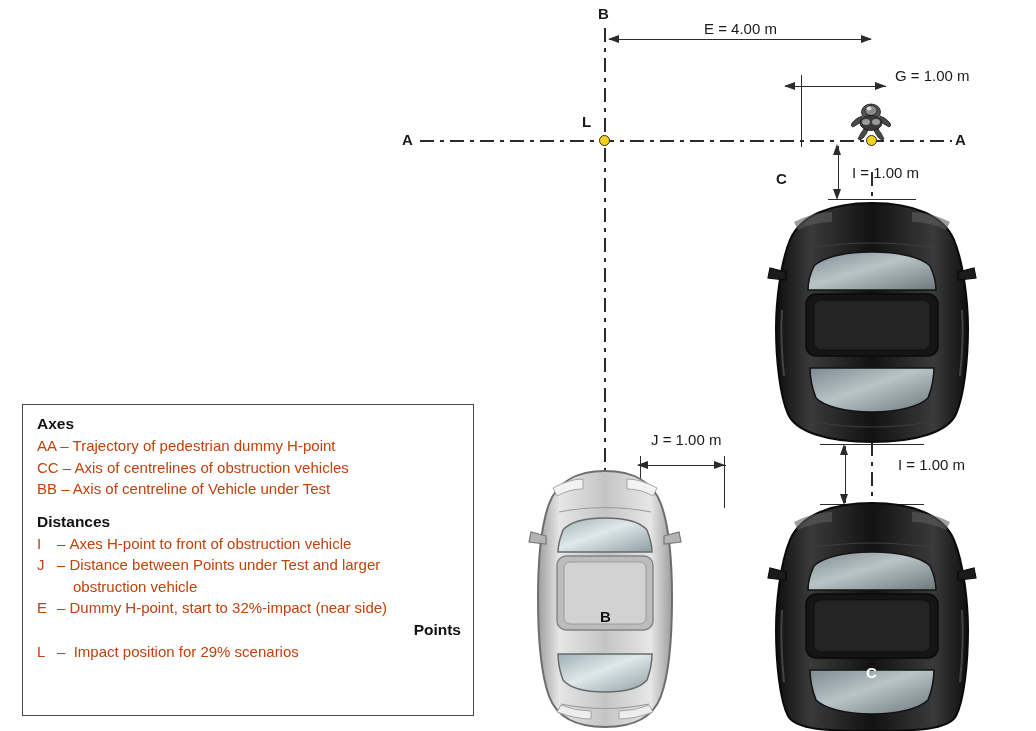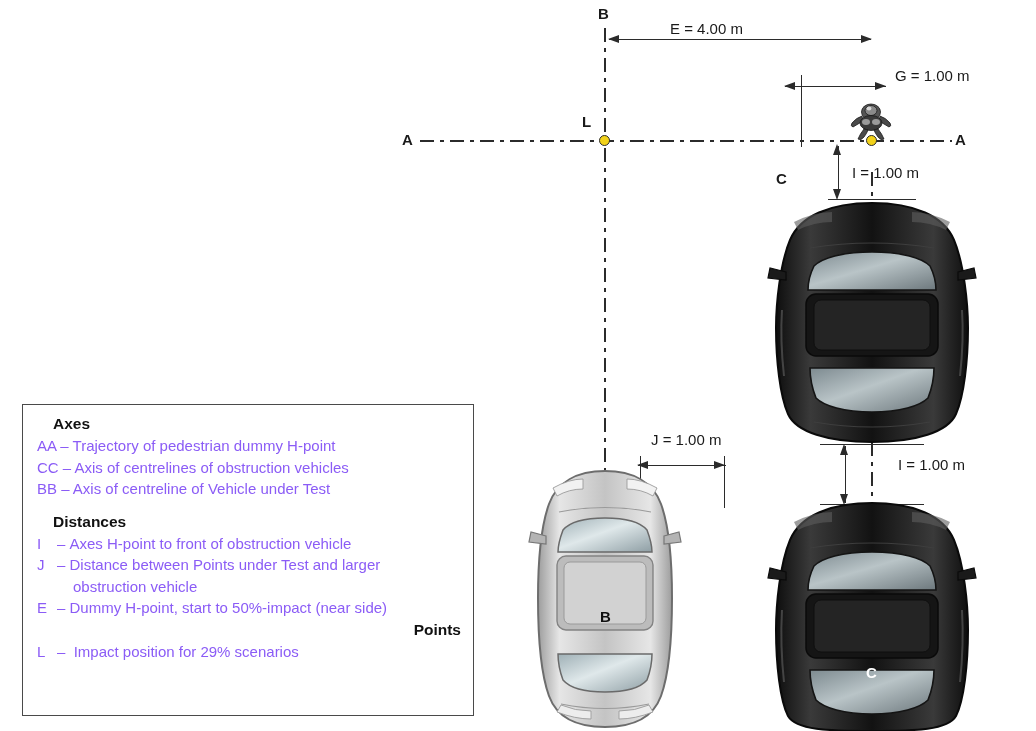--- a/index.html
+++ b/index.html
@@ -93,25 +93,25 @@
     height: 312px;
     border: 1.5px solid #4a4a4a;
     box-sizing: border-box;
     background: #ffffff;
     padding: 10px 12px 8px 14px;
   }
   #legend .h {
     font-weight: bold;
     font-size: 15.5px;
     color: #111;
-    margin: 0 0 2px 16px;
+    margin: 0 0 2px 0;
   }
   #legend .row {
     font-size: 15px;
-    color: #8b5cf6;
+    color: #c2410c;
     line-height: 21.5px;
     white-space: nowrap;
   }
   #legend .row .key {
     display: inline-block;
     min-width: 20px;
   }
   #legend .cont {
     padding-left: 36px;
     white-space: nowrap;
@@ -143,21 +143,21 @@
 
   <div class="lbl bold" style="left:598px; top:5px;">B</div>
   <div class="lbl bold" style="left:402px; top:131px;">A</div>
   <div class="lbl bold" style="left:955px; top:131px;">A</div>
   <div class="lbl bold" style="left:776px; top:170px;">C</div>
   <div class="lbl bold" style="left:582px; top:113px;">L</div>
 
   <div class="thin-h" style="left:609px; top:39px; width:262px;"></div>
   <div class="arrow left" style="left:608px; top:35px;"></div>
   <div class="arrow right" style="left:861px; top:35px;"></div>
-  <div class="lbl" style="left:670px; top:20px;">E = 4.00 m</div>
+  <div class="lbl" style="left:704px; top:20px;">E = 4.00 m</div>
 
   <div class="thin-v" style="left:801px; top:75px; height:72px;"></div>
   <div class="thin-h" style="left:785px; top:86px; width:101px;"></div>
   <div class="arrow left" style="left:784px; top:82px;"></div>
   <div class="arrow right" style="left:875px; top:82px;"></div>
   <div class="lbl" style="left:895px; top:67px;">G = 1.00 m</div>
 
   <div class="thin-h" style="left:828px; top:199px; width:88px;"></div>
   <div class="thin-v" style="left:838px; top:146px; height:48px;"></div>
   <div class="arrow up" style="left:833px; top:144px;"></div>
@@ -344,21 +344,21 @@
 
     <div class="h">Distances</div>
     <div class="row">
       <span class="key">I</span><span>–</span>&nbsp;<span>Axes H-point to front of obstruction vehicle</span>
     </div>
     <div class="row">
       <span class="key">J</span><span>–</span>&nbsp;<span>Distance between Points under Test and larger</span>
     </div>
     <div class="row cont">obstruction vehicle</div>
     <div class="row">
-      <span class="key">E</span><span>–</span>&nbsp;<span>Dummy H-point, start to 50%-impact (near side)</span>
+      <span class="key">E</span><span>–</span>&nbsp;<span>Dummy H-point, start to 32%-impact (near side)</span>
     </div>
 
     <div class="h" style="margin-top:2px;text-align:right;">Points</div>
     <div class="row">
       <span class="key">L</span><span>–</span>&nbsp;&nbsp;<span>Impact position for 29% scenarios</span>
     </div>
   </div>
 
 </div>
 

